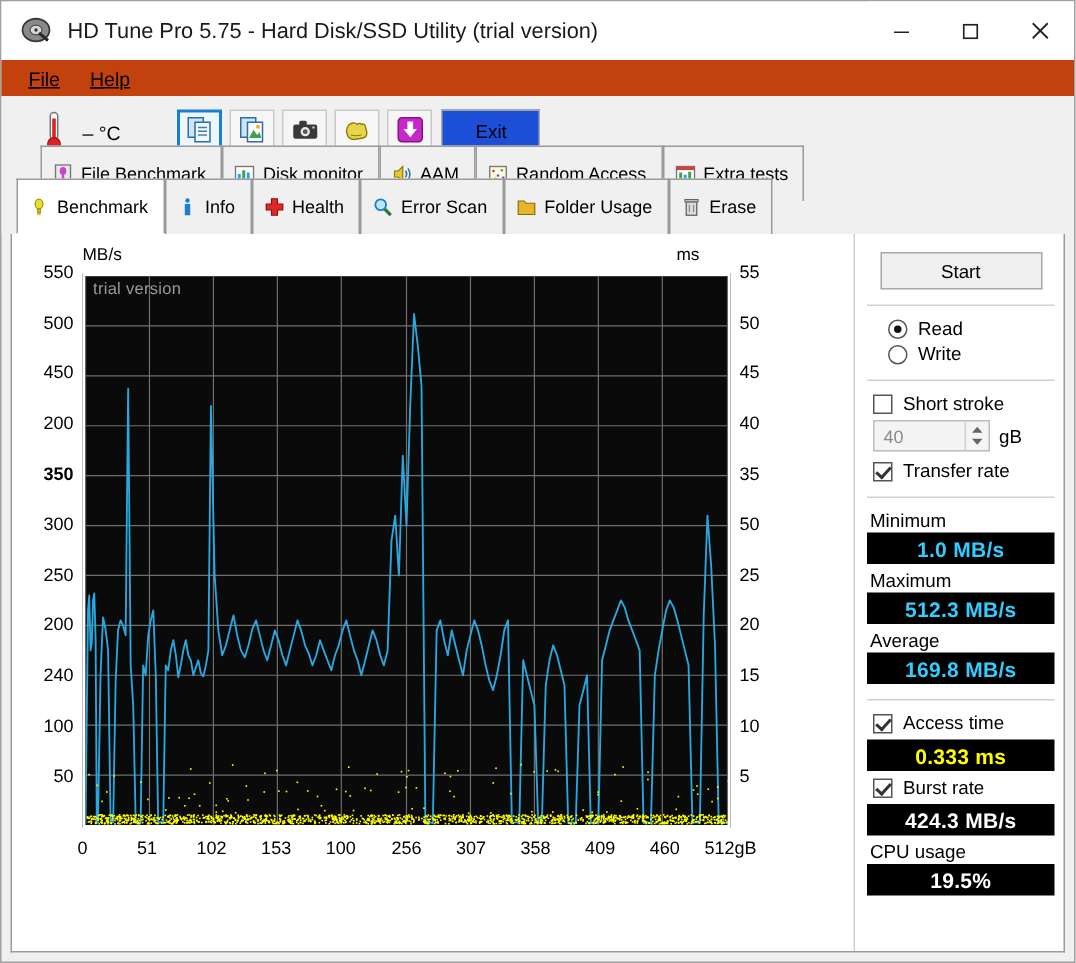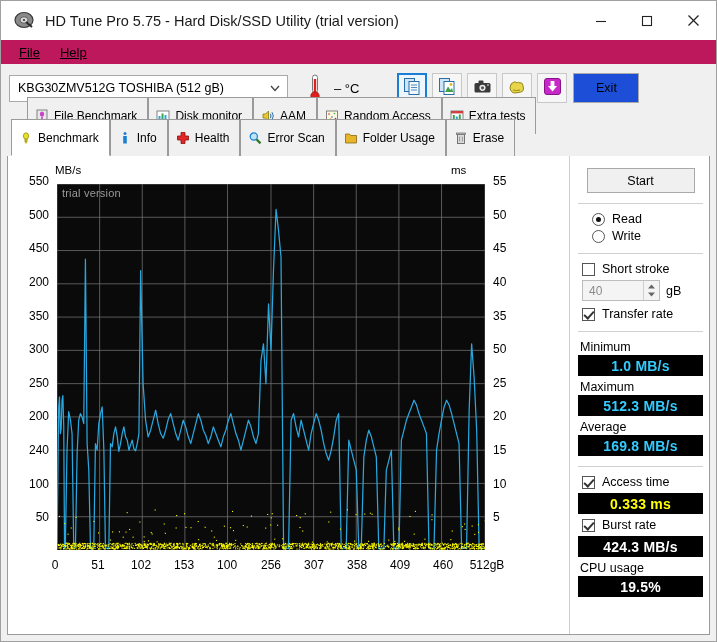--- a/index.html
+++ b/index.html
@@ -28,21 +28,21 @@
     font-family:"Liberation Sans",sans-serif;white-space:nowrap;
   }
   .win-btns{position:absolute;right:0;top:0;height:39px;display:flex;}
   .win-btn{
     width:46px;height:39px;display:flex;align-items:center;justify-content:center;
     background:#ffffff;
   }
   .win-btn svg{display:block;}
   
   .menubar{
-    height:24px;background:#be185d;display:flex;align-items:center;
+    height:24px;background:#c2410c;display:flex;align-items:center;
     padding-left:8px;flex:0 0 auto;text-decoration:underline;
   }
   .menu-item{
     padding:3px 10px;font-size:13px;color:#000;
     font-family:"Liberation Sans",sans-serif;
   }
   .menu-item u{text-decoration:underline;}
   
   .toolbar{
     height:48px;background:#f0f0f0;display:flex;align-items:center;
@@ -184,28 +184,20 @@
       </div>
     </div>
   </div>
 
   <div class="menubar">
     <div class="menu-item"><u>F</u><span>ile</span></div>
     <div class="menu-item"><u>H</u><span>elp</span></div>
   </div>
 
   <div class="toolbar">
-    <div class="drive-select">
-      <span>KBG30ZMV512G TOSHIBA (512 gB)</span>
-      <span class="chev">
-        <svg width="12" height="12" viewBox="0 0 12 12">
-            <polyline points="2,4 6,8.5 10,4" fill="none" stroke="#444" stroke-width="1.3"></polyline>
-          </svg>
-      </span>
-    </div>
 
     <div class="thermo">
       <svg width="16" height="30" viewBox="0 0 16 30">
         <rect x="5.5" y="2" width="5" height="18" rx="2.5" fill="#fff" stroke="#777" stroke-width="1"></rect>
         <rect x="6.8" y="6" width="2.4" height="14" fill="#e02020"></rect>
         <circle cx="8" cy="23" r="4.2" fill="#e02020" stroke="#a01010" stroke-width="0.8"></circle>
       </svg>
     </div>
     <div class="temp-text">– °C</div>
 
@@ -403,21 +395,21 @@
         <div class="axis-unit-l">MB/s</div>
         <div class="axis-unit-r">ms</div>
 
         <div id="yticks">
             <div class="ytick" style="left: 7px; top: 354.364px;">50</div>
             <div class="ytick" style="left: 7px; top: 320.727px;">100</div>
             <div class="ytick" style="left: 7px; top: 287.091px;">240</div>
             <div class="ytick" style="left: 7px; top: 253.455px;">200</div>
             <div class="ytick" style="left: 7px; top: 219.818px;">250</div>
             <div class="ytick" style="left: 7px; top: 186.182px;">300</div>
-            <div class="ytick" style="left: 7px; top: 152.545px;">350</div>
+            <div class="ytick" style="left: 7px; top: 152.545px; font-weight: bold;">350</div>
             <div class="ytick" style="left: 7px; top: 118.909px;">200</div>
             <div class="ytick" style="left: 7px; top: 85.2727px;">450</div>
             <div class="ytick" style="left: 7px; top: 51.6364px;">500</div>
             <div class="ytick" style="left: 7px; top: 18px;">550</div>
           </div>
         <div id="y2ticks">
             <div class="ytickR" style="left: 485px; top: 354.364px;">5</div>
             <div class="ytickR" style="left: 485px; top: 320.727px;">10</div>
             <div class="ytickR" style="left: 485px; top: 287.091px;">15</div>
             <div class="ytickR" style="left: 485px; top: 253.455px;">20</div>

